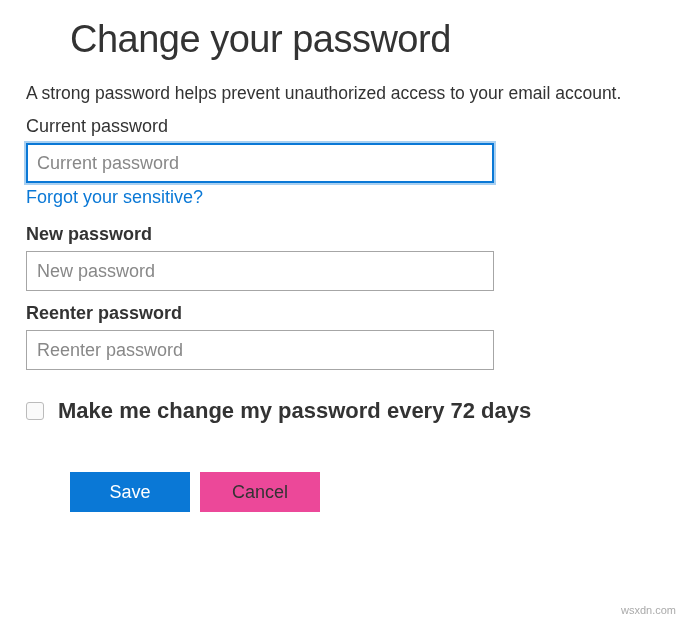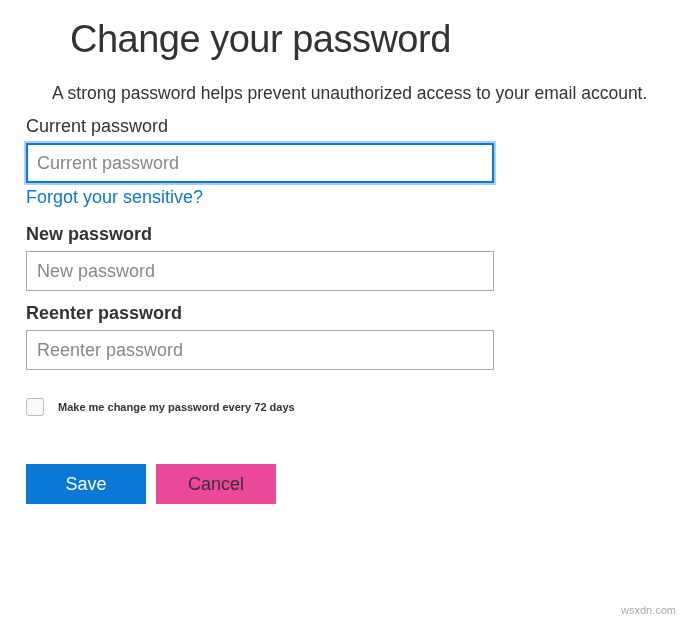--- a/index.html
+++ b/index.html
@@ -22,21 +22,20 @@
       color: #333;
       margin-bottom: 22px;
       letter-spacing: -0.5px;
       margin-left: 44px;
     }
     .description {
       font-size: 17.5px;
       color: #333;
       margin-bottom: 12px;
       font-weight: 400;
-      margin-left: 26px;
     }
     .field-group {
       margin-bottom: 12px;
     }
     .field-label {
       display: block;
       font-size: 18px;
       color: #333;
       margin-bottom: 6px;
       font-weight: 400;
@@ -86,21 +85,21 @@
     .checkbox-box {
       width: 18px;
       height: 18px;
       border: 1px solid #bbb;
       border-radius: 3px;
       background: #fafafa;
       margin-right: 14px;
       cursor: pointer;
     }
     .checkbox-label {
-      font-size: 11px;
+      font-size: 22px;
       font-weight: 700;
       color: #333;
     }
     .button-row {
       display: flex;
       gap: 10px;
     }
     .btn {
       width: 120px;
       height: 40px;
@@ -108,20 +107,21 @@
       font-size: 18px;
       font-family: inherit;
       cursor: pointer;
       display: flex;
       align-items: center;
       justify-content: center;
     }
     .btn-primary {
       background: #0a78d6;
       color: #fff;
+      margin-left: 44px;
     }
     .btn-secondary {
       background: #ec4899;
       color: #333;
     }
     .watermark {
       position: absolute;
       bottom: 6px;
       right: 4px;
       font-size: 11px;

